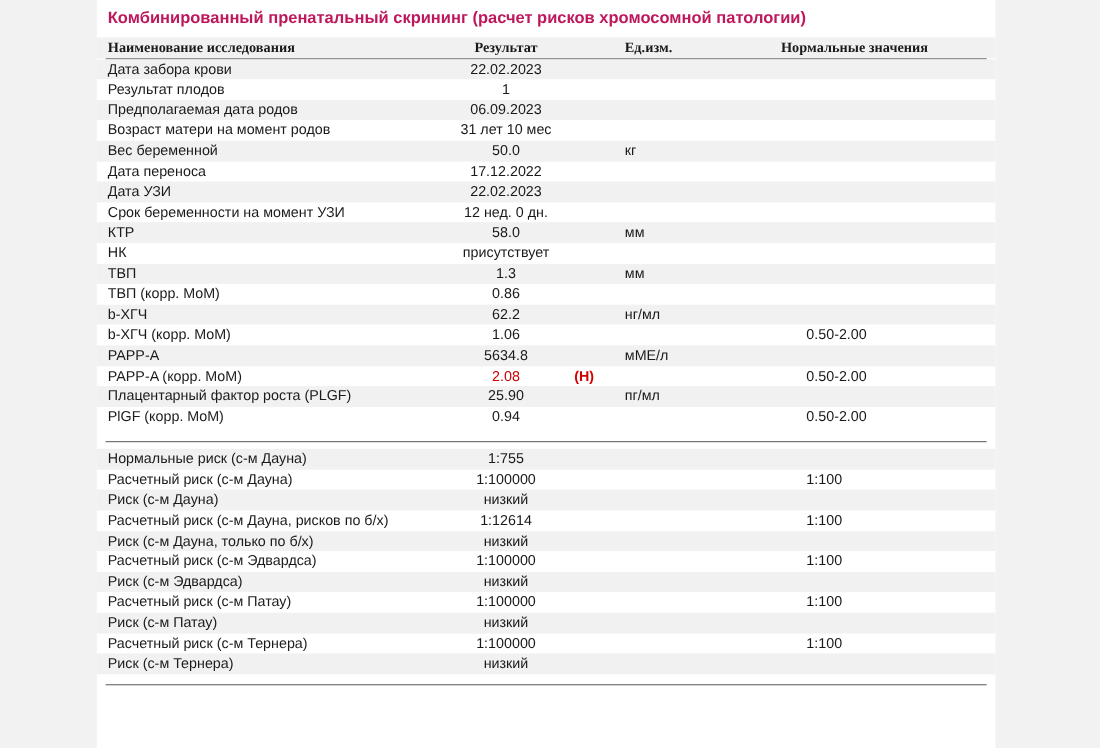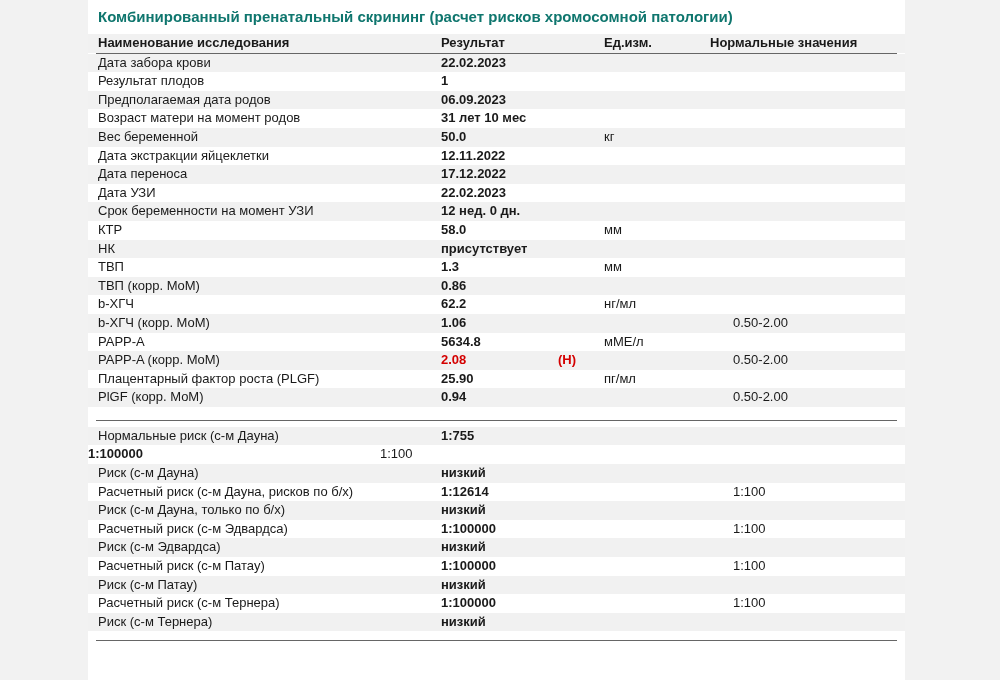--- a/index.html
+++ b/index.html
@@ -12,42 +12,43 @@
   .report {
     width: 817px;
     height: 680px;
     margin-left: 88px;
     background: #ffffff;
     padding-top: 6px;
   }
   .report-title {
     font-size: 15px;
     font-weight: bold;
-    color: #0f766e;
+    color: #be185d;
     margin: 2px 10px 9px 10px;
     white-space: nowrap;
   }
   .thead, .row {
     display: flex;
     align-items: center;
     height: 18.6px;
     line-height: 18.6px;
     font-size: 13px;
   }
   .thead {
     background: var(--stripe, #f1f1f1);
     font-weight: bold;
+    font-family: Liberation Serif, serif;
   }
   .tbody .row:nth-child(odd) { background: var(--stripe, #f1f1f1); }
   .c-name  { flex: 1; padding-left: 10px; white-space: nowrap; overflow: hidden; }
-  .c-result{ width: 110px; text-align: left; white-space: nowrap; }
-  .row .c-result { font-weight: bold; }
+  .c-result{ width: 110px; text-align: center; white-space: nowrap; }
+  .row .c-result { font-weight: normal; }
   .c-flag  { width: 53px; padding-left: 7px; white-space: nowrap; font-weight: bold; }
   .c-unit  { width: 106px; white-space: nowrap; }
-  .c-normal{ width: 195px; white-space: nowrap; }
+  .c-normal{ width: 195px; white-space: nowrap; margin-left: 36px; }
   .row .c-normal { padding-left: 23px; }
   .hl { color: var(--hl, #d40000); }
   .divider { border-top: 1px solid #666; height: 0; }
   .divider.header-line { margin: 0 8px; }
   .divider.mid { margin: 13px 8px 6px 8px; }
   .divider.end { margin: 9px 8px 0 8px; }
 </style>
 </head>
 <body>
 
@@ -98,27 +99,20 @@
 
   <div class="row">
     <div class="c-name">Вес беременной</div>
     <div class="c-result">50.0</div>
     <div class="c-flag"></div>
     <div class="c-unit">кг</div>
     <div class="c-normal"></div>
   </div>
 
 
-  <div class="row">
-    <div class="c-name">Дата экстракции яйцеклетки</div>
-    <div class="c-result">12.11.2022</div>
-    <div class="c-flag"></div>
-    <div class="c-unit"></div>
-    <div class="c-normal"></div>
-  </div>
 
   <div class="row">
     <div class="c-name">Дата переноса</div>
     <div class="c-result">17.12.2022</div>
     <div class="c-flag"></div>
     <div class="c-unit"></div>
     <div class="c-normal"></div>
   </div>
 
   <div class="row">
@@ -223,20 +217,21 @@
   <div id="section-1" class="tbody">
   <div class="row">
     <div class="c-name">Нормальные риск (с-м Дауна)</div>
     <div class="c-result">1:755</div>
     <div class="c-flag"></div>
     <div class="c-unit"></div>
     <div class="c-normal"></div>
   </div>
 
   <div class="row">
+    <div class="c-name">Расчетный риск (с-м Дауна)</div>
     <div class="c-result">1:100000</div>
     <div class="c-flag"></div>
     <div class="c-unit"></div>
     <div class="c-normal">1:100</div>
   </div>
 
   <div class="row">
     <div class="c-name">Риск (с-м Дауна)</div>
     <div class="c-result">низкий</div>
     <div class="c-flag"></div>

